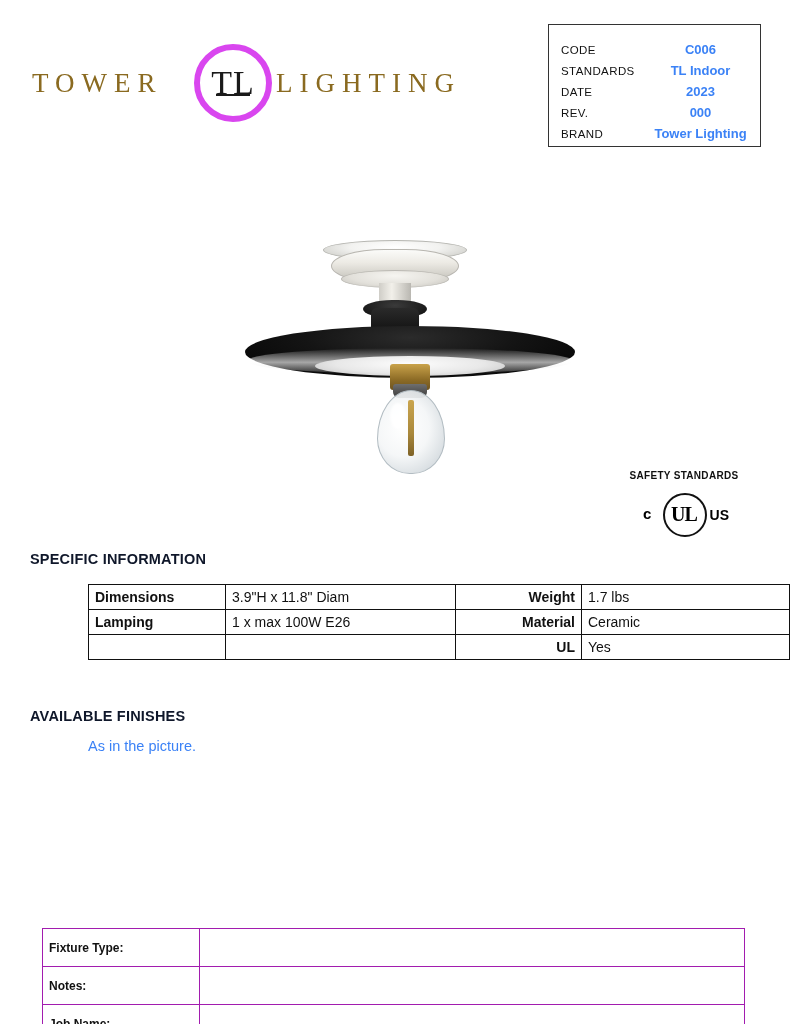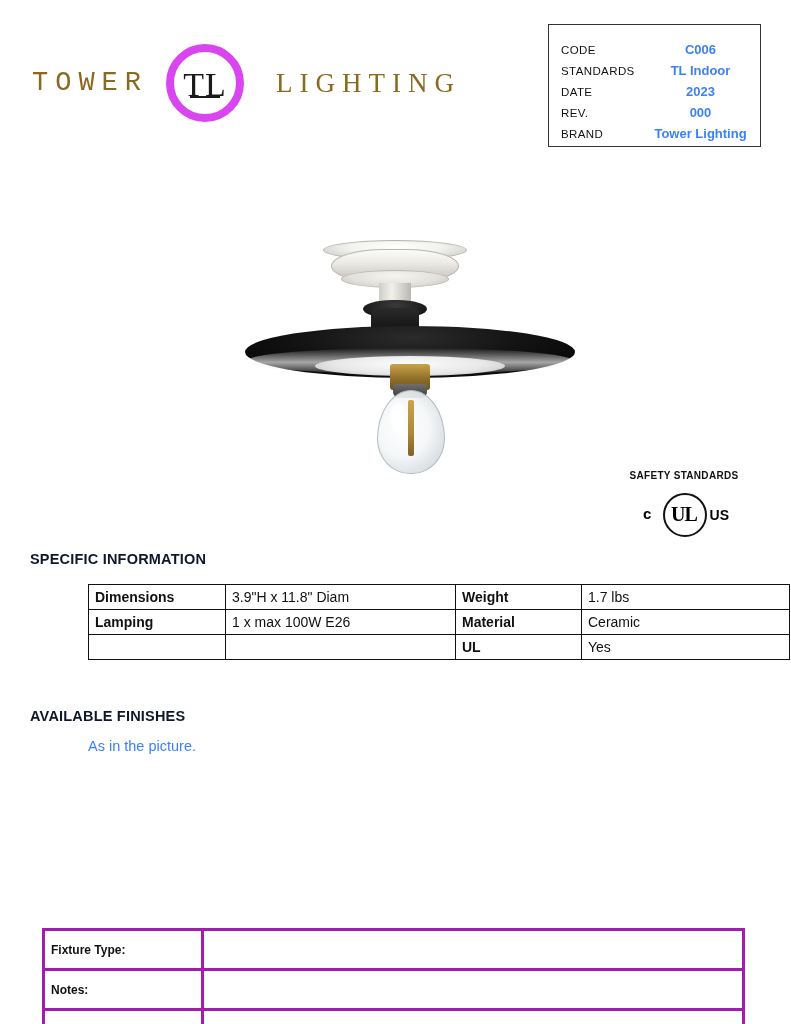--- a/index.html
+++ b/index.html
@@ -33,29 +33,29 @@
   }
   .brand-word {
     position: absolute;
     top: 20px;
     font-family: "Liberation Serif", serif;
     font-size: 27px;
     letter-spacing: 7px;
     color: #8a6a20;
     font-weight: 400;
   }
-  .brand-word.left { left: 2px; font-family: Liberation Mono, monospace; }
+  .brand-word.left { left: 2px; }
   .brand-word.right { left: 246px; }
   .brand-mark {
     position: absolute;
-    left: 136px;
+    left: 164px;
     top: -4px;
     width: 78px;
     height: 78px;
-    border: 8px solid #d946ef;
+    border: 6px solid #d946ef;
     border-radius: 50%;
     box-sizing: border-box;
   }
   .brand-mark .tl {
     position: absolute;
     left: 0;
     right: 0;
     top: 14px;
     text-align: center;
     font-family: "Liberation Serif", serif;
@@ -337,42 +337,42 @@
     border: 1px solid #111;
     height: 24px;
     padding: 0 6px;
     font-size: 14px;
     color: #111;
     vertical-align: middle;
   }
   .spec-table td.k { font-weight: bold; }
   .col-k1 { width: 124px; }
   .col-v1 { width: 217px; }
-  .col-k2 { width: 113px; }
+  .col-k2 { width: 113px; text-align: right; }
   .col-v2 { width: 195px; }
 
   .finish-text {
     position: absolute;
     left: 88px;
     top: 738px;
     font-size: 14.5px;
     color: #3b82f6;
   }
 
   
   .footer-table {
     position: absolute;
     left: 42px;
     top: 928px;
     width: 703px;
     border-collapse: collapse;
     table-layout: fixed;
   }
   .footer-table td {
-    border: 3px solid #a21caf;
+    border: 1px solid #a21caf;
     height: 21px;
     padding: 8px 6px;
     font-size: 12px;
     color: #111;
   }
   .footer-table td.k {
     width: 144px;
     font-weight: bold;
   }
 </style>

